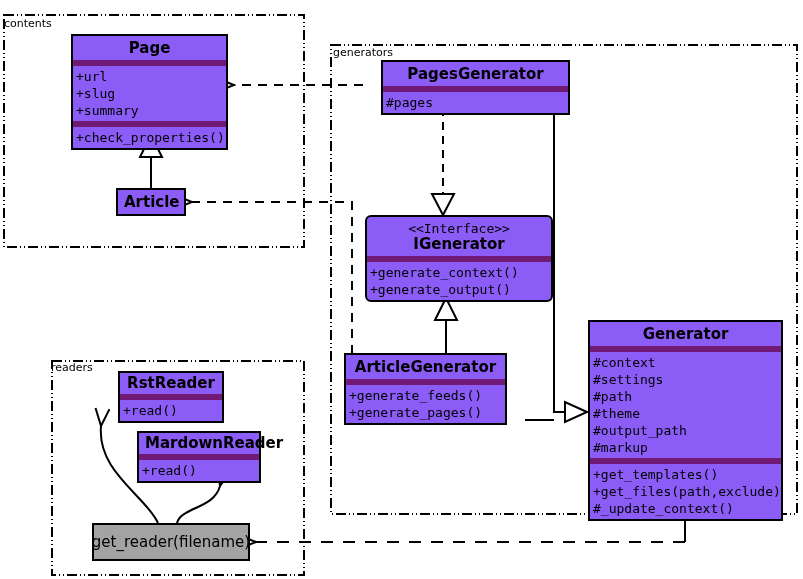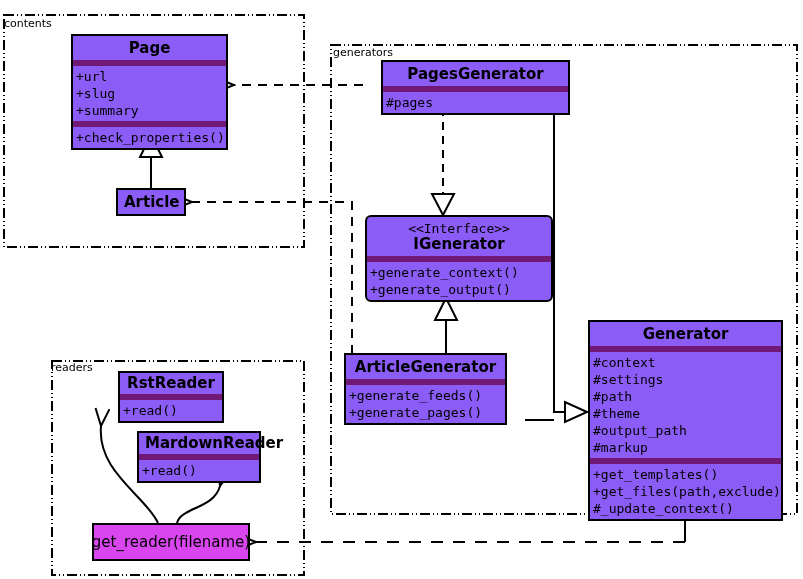--- a/index.html
+++ b/index.html
@@ -25,21 +25,21 @@
     text-align:center;font-family:"DejaVu Sans Mono","Liberation Mono",monospace;
     font-size:13px;font-weight:normal;line-height:15px;padding-top:4px;
     white-space:nowrap;
   }
   .uml-sec{
     border-top:6px solid #701a75;padding:2px 3px;
     font-family:"DejaVu Sans Mono","Liberation Mono",monospace;font-size:13px;
   }
   .uml-member{line-height:17px;white-space:nowrap;}
   .plain-box{
-    position:absolute;z-index:1;background:#d946ef;border:2px solid #000;
+    position:absolute;z-index:1;background:#a3a3a3;border:2px solid #000;
     box-sizing:border-box;display:flex;align-items:center;justify-content:center;
     font-size:15px;white-space:nowrap;
   }
 </style>
 </head>
 <body>
 
 <div id="canvas">
 
   <svg id="wires" width="803" height="579" viewBox="0 0 803 579">

